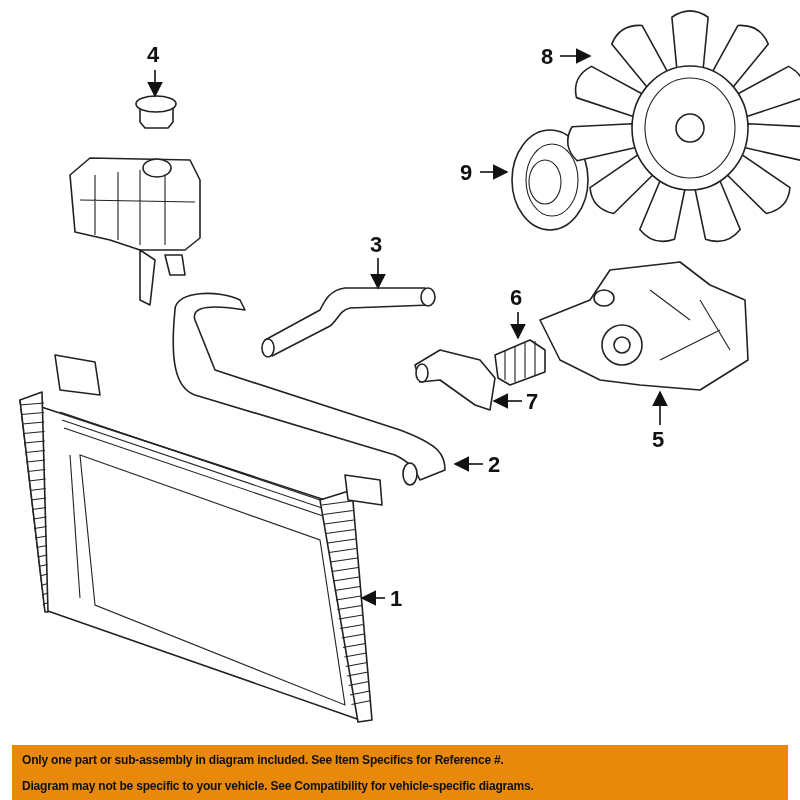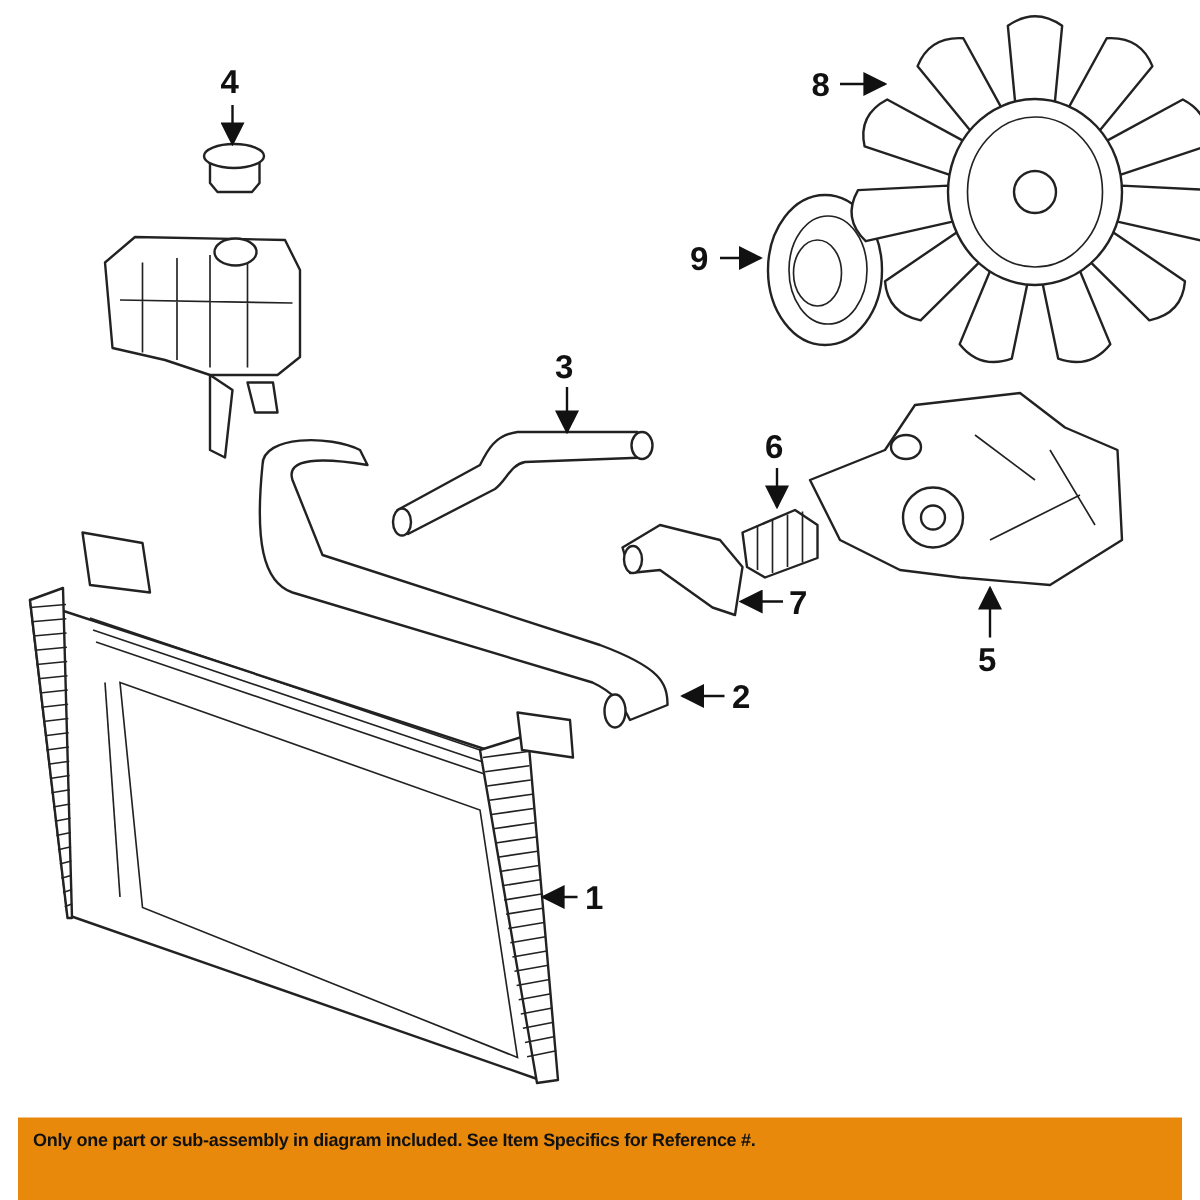--- a/index.html
+++ b/index.html
@@ -183,13 +183,14 @@
     </g>
     <g>
       <line class="leader" x1="480" y1="172" x2="507" y2="172" marker-end="url(#ah)"></line>
       <text class="callout" x="460" y="180">9</text>
     </g>
   </g>
 </svg>
 
 <div id="banner" style="background: rgb(232, 137, 12);">
   <div>Only one part or sub-assembly in diagram included. See Item Specifics for Reference #.</div>
+  <div>Diagram may not be specific to your vehicle. See Compatibility for vehicle-specific diagrams.</div>
 </div>
 
 </body></html>

